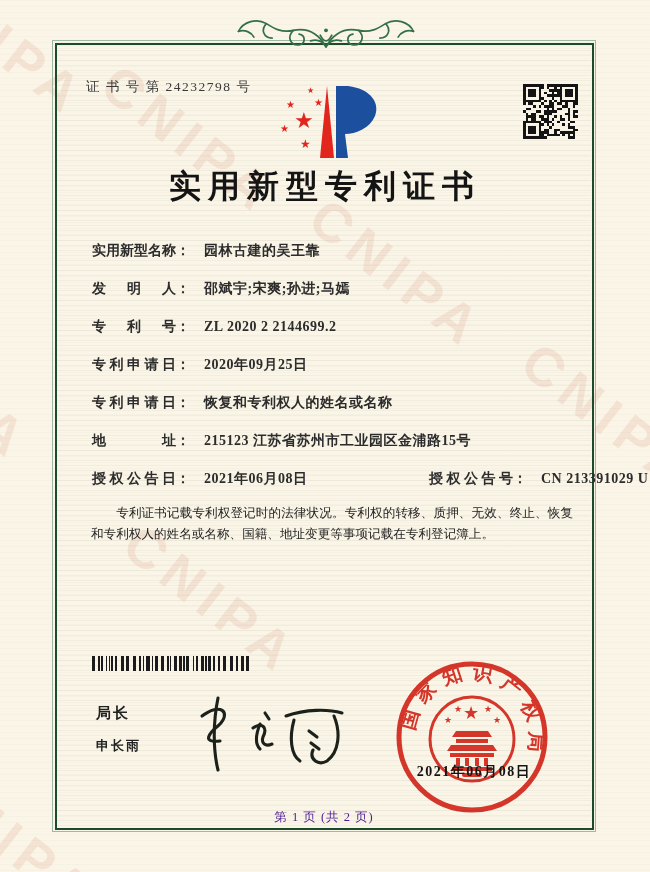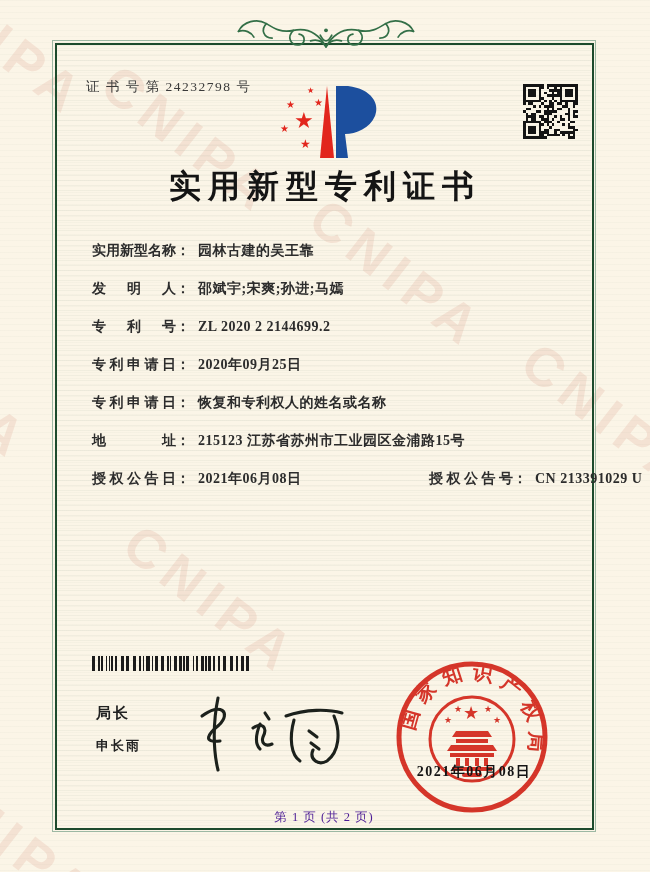--- a/index.html
+++ b/index.html
@@ -50,21 +50,21 @@
   .qr{position:absolute;left:523px;top:84px;width:55px;height:55px;}
   .qr svg{width:100%;height:100%;shape-rendering:crispEdges;}
   .title{
     position:absolute;left:0;right:0;top:165px;text-align:center;
     font-size:32px;font-weight:bold;letter-spacing:7px;color:#141414;
   }
   
   .row{position:absolute;left:92px;height:20px;font-size:14px;font-weight:bold;color:#2c2c2c;white-space:nowrap;}
   .row .lbl{display:inline-block;width:84px;text-align:justify;text-align-last:justify;vertical-align:top;}
   .row .colon{display:inline-block;}
-  .row .val{display:inline-block;margin-left:8px;letter-spacing:0.5px;}
+  .row .val{display:inline-block;margin-left:14px;letter-spacing:0.5px;}
   .r0{top:242px}.r1{top:280px}.r2{top:318px}.r3{top:356px}.r4{top:394px}.r5{top:432px}
   .row-grant{top:470px}
   .pair2{position:absolute;left:337px;top:0;text-decoration:underline;}
   .pair2 .lbl{width:84px;}
   
   .body-text{
     position:absolute;left:91px;top:503px;width:482px;
     font-size:12.6px;line-height:20.8px;color:#242424;text-align:justify;
   }
   .body-text p{margin:0;text-indent:2em;}
@@ -401,20 +401,21 @@
   <span class="lbl">地址</span><span class="colon">：</span><span class="val">215123 江苏省苏州市工业园区金浦路15号</span>
 </div>
 <div class="row row-grant">
   <span class="lbl">授权公告日</span><span class="colon">：</span><span class="val">2021年06月08日</span>
   <span class="pair2">
     <span class="lbl">授权公告号</span><span class="colon">：</span><span class="val">CN 213391029 U</span>
   </span>
 </div>
 
 <div class="body-text">
+  <p>专利证书记载专利权登记时的法律状况。专利权的转移、质押、无效、终止、恢复和专利权人的姓名或名称、国籍、地址变更等事项记载在专利登记簿上。</p>
 </div>
 
 <div class="barcode">
     <span style="width:3.0px;margin-right:2.5px"></span>
     <span style="width:2.2px;margin-right:1.4px"></span>
     <span style="width:2.4px;margin-right:2.5px"></span>
     <span style="width:1.2px;margin-right:1.8px"></span>
     <span style="width:1.0px;margin-right:1.5px"></span>
     <span style="width:1.8px;margin-right:1.9px"></span>
     <span style="width:2.3px;margin-right:3.8px"></span>

